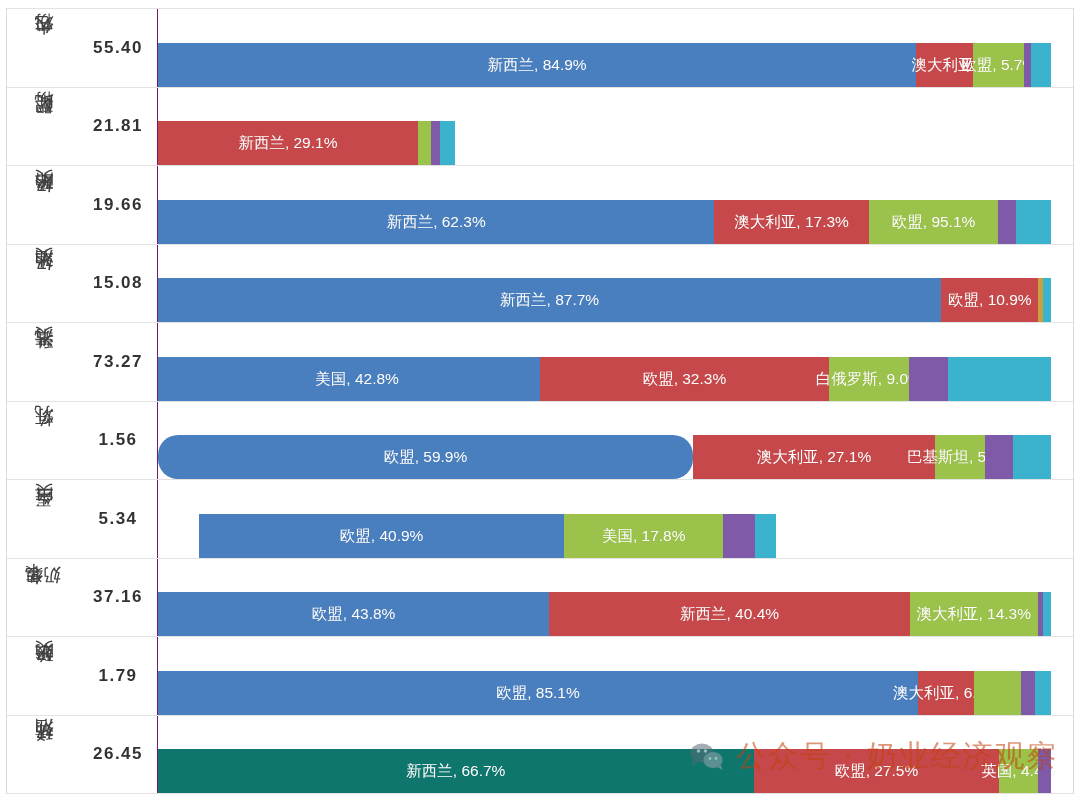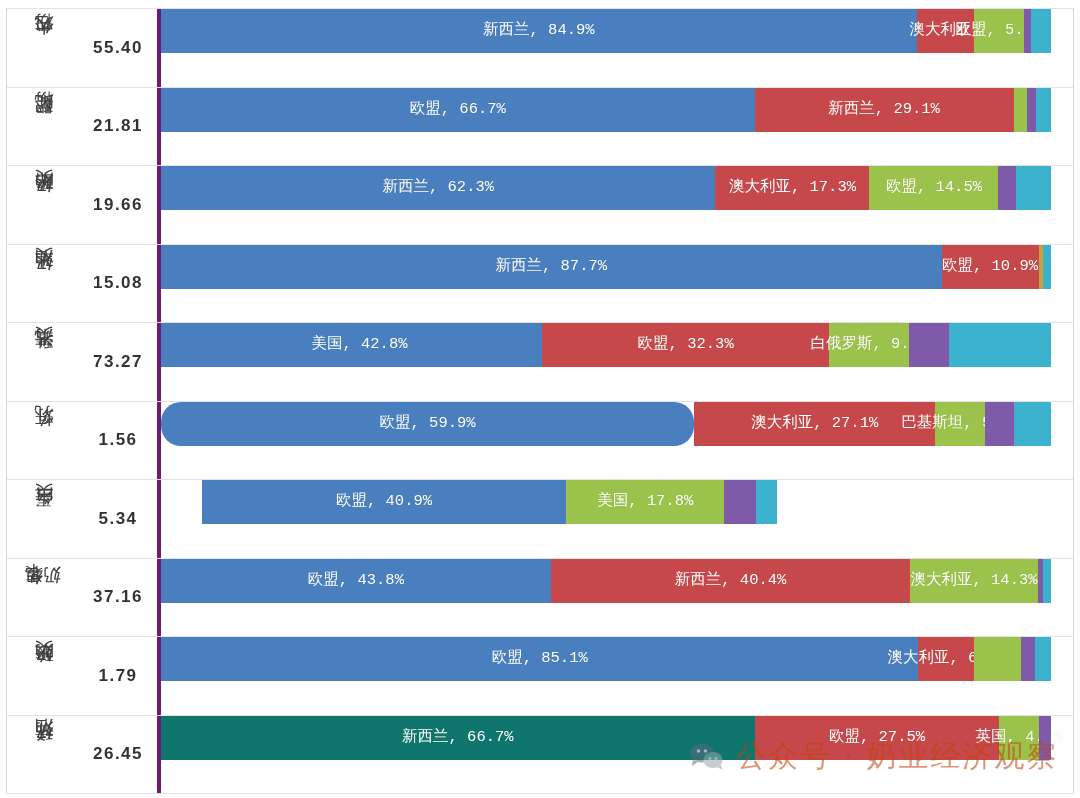--- a/index.html
+++ b/index.html
@@ -82,25 +82,24 @@
     color: #333333;
     letter-spacing: 1.5px;
     box-sizing: border-box;
   }
 
   
   .bar-cell {
     flex: 1 1 auto;
     position: relative;
     display: flex;
-    align-items: flex-start;
-    border-left: 4px solid #701a75;
+    align-items: flex-end;
+    border-left: 1px solid #701a75;
     box-sizing: border-box;
     padding-right: 22px;
-    font-family: Liberation Mono, monospace;
   }
   .bar {
     position: relative;
     display: flex;
     width: 100%;
     height: 44px;
     overflow: visible;
   }
   .seg {
     position: relative;
@@ -171,23 +170,20 @@
             </div>
           </div>
         </div>
         <div class="row">
           <div class="cat-cell">
             <span class="cat-label">婴配粉</span>
           </div>
           <div class="val-cell">21.81</div>
           <div class="bar-cell">
             <div class="bar">
-              <div class="seg" style="width: 66.7%; background: rgb(74, 127, 191);">
-                <span class="seg-label">欧盟, 66.7%</span>
-              </div>
               <div class="seg" style="width: 29.1%; background: rgb(198, 72, 74);">
                 <span class="seg-label">新西兰, 29.1%</span>
               </div>
               <div class="seg" style="width: 1.5%; background: rgb(155, 194, 74);"></div>
               <div class="seg" style="width: 1%; background: rgb(126, 90, 168);"></div>
               <div class="seg" style="width: 1.7%; background: rgb(60, 179, 206);"></div>
             </div>
           </div>
         </div>
         <div class="row">
@@ -197,21 +193,21 @@
           <div class="val-cell">19.66</div>
           <div class="bar-cell">
             <div class="bar">
               <div class="seg" style="width: 62.3%; background: rgb(74, 127, 191);">
                 <span class="seg-label">新西兰, 62.3%</span>
               </div>
               <div class="seg" style="width: 17.3%; background: rgb(198, 72, 74);">
                 <span class="seg-label">澳大利亚, 17.3%</span>
               </div>
               <div class="seg" style="width: 14.5%; background: rgb(155, 194, 74);">
-                <span class="seg-label">欧盟, 14.5%</span>
+                <span class="seg-label">欧盟, 95.1%</span>
               </div>
               <div class="seg" style="width: 2%; background: rgb(126, 90, 168);"></div>
               <div class="seg" style="width: 3.9%; background: rgb(60, 179, 206);"></div>
             </div>
           </div>
         </div>
         <div class="row">
           <div class="cat-cell">
             <span class="cat-label">奶油类</span>
           </div>

